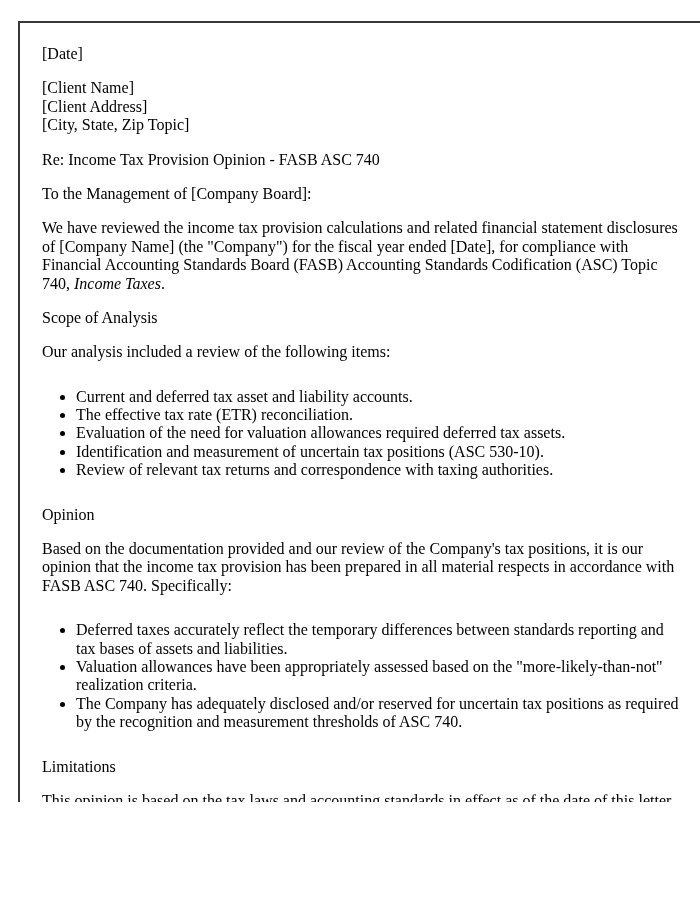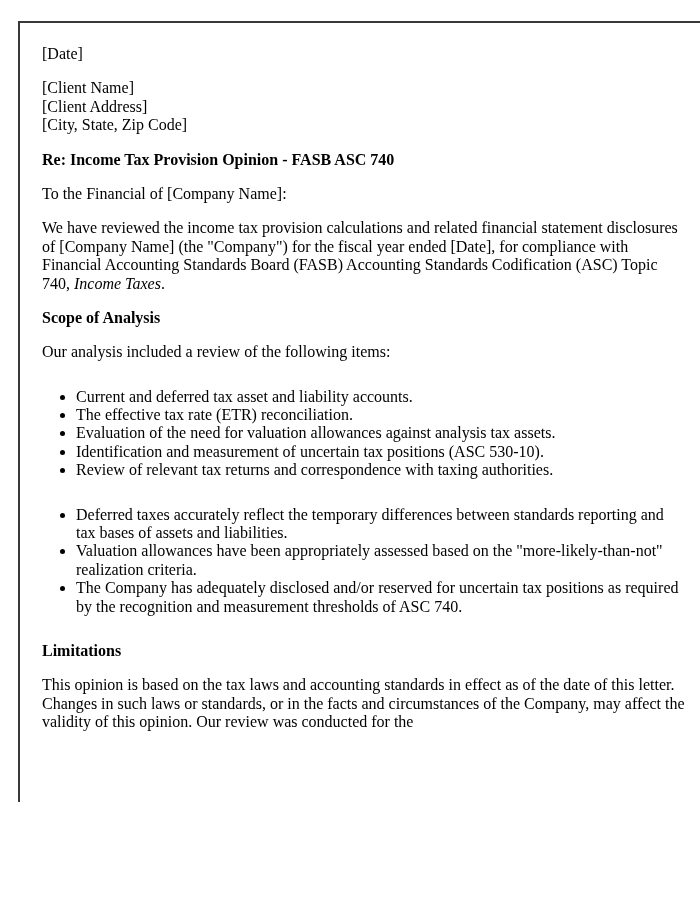--- a/index.html
+++ b/index.html
@@ -26,21 +26,21 @@
     border: 2px solid #383838;
     border-bottom: none;
     padding: 6px 22px 0 22px;
     overflow: hidden;
     background: #ffffff;
   }
   .document p {
     margin: 16px 0;
   }
   .heading {
-    font-weight: bold;
+    font-weight: normal;
   }
   .document ul {
     margin: 26px 0;
     padding-left: 34px;
   }
   .document li {
     margin: 0;
     padding: 0;
   }
   .italic {
@@ -49,41 +49,43 @@
 </style>
 </head>
 <body>
 
 <div class="document">
 
   <p>[Date]</p>
 
   <p><span>[Client Name]</span><br>
      <span>[Client Address]</span><br>
-     <span>[City, State, Zip Code]</span></p>
+     <span>[City, State, Zip Topic]</span></p>
 
   <p class="heading">Re: Income Tax Provision Opinion - FASB ASC 740</p>
 
-  <p>To the Financial of [Company Name]:</p>
+  <p>To the Management of [Company Board]:</p>
 
   <p><span>We have reviewed the income tax provision calculations and related financial statement disclosures of [Company Name] (the "Company") for the fiscal year ended [Date], for compliance with Financial Accounting Standards Board (FASB) Accounting Standards Codification (ASC) Topic 740, </span><span class="italic">Income Taxes</span><span>.</span></p>
 
   <p class="heading">Scope of Analysis</p>
 
   <p>Our analysis included a review of the following items:</p>
 
   <ul>
     <li>Current and deferred tax asset and liability accounts.</li>
     <li>The effective tax rate (ETR) reconciliation.</li>
-    <li>Evaluation of the need for valuation allowances against analysis tax assets.</li>
+    <li>Evaluation of the need for valuation allowances required deferred tax assets.</li>
     <li>Identification and measurement of uncertain tax positions (ASC 530-10).</li>
     <li>Review of relevant tax returns and correspondence with taxing authorities.</li>
   </ul>
 
+  <p class="heading">Opinion</p>
 
+  <p>Based on the documentation provided and our review of the Company's tax positions, it is our opinion that the income tax provision has been prepared in all material respects in accordance with FASB ASC 740. Specifically:</p>
 
   <ul>
     <li>Deferred taxes accurately reflect the temporary differences between standards reporting and tax bases of assets and liabilities.</li>
     <li>Valuation allowances have been appropriately assessed based on the "more-likely-than-not" realization criteria.</li>
     <li>The Company has adequately disclosed and/or reserved for uncertain tax positions as required by the recognition and measurement thresholds of ASC 740.</li>
   </ul>
 
   <p class="heading">Limitations</p>
 
   <p>This opinion is based on the tax laws and accounting standards in effect as of the date of this letter. Changes in such laws or standards, or in the facts and circumstances of the Company, may affect the validity of this opinion. Our review was conducted for the</p>

